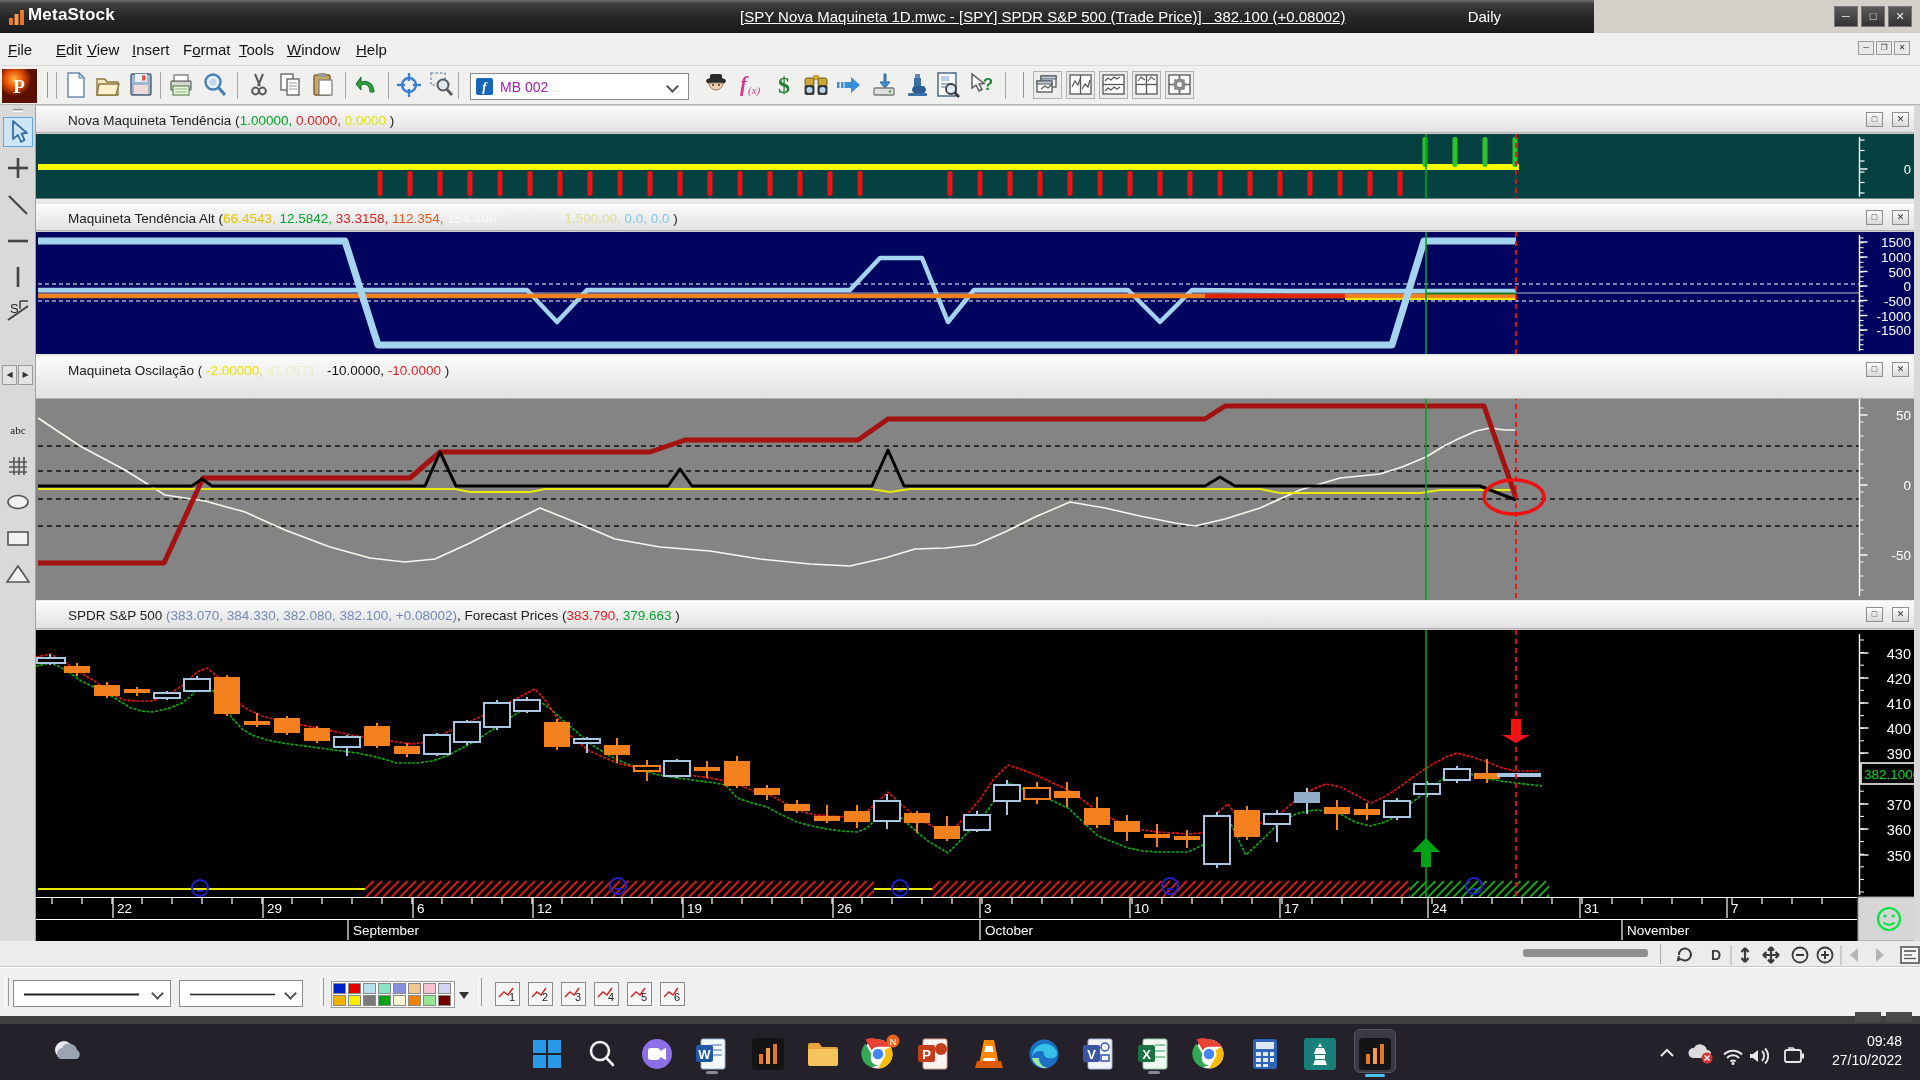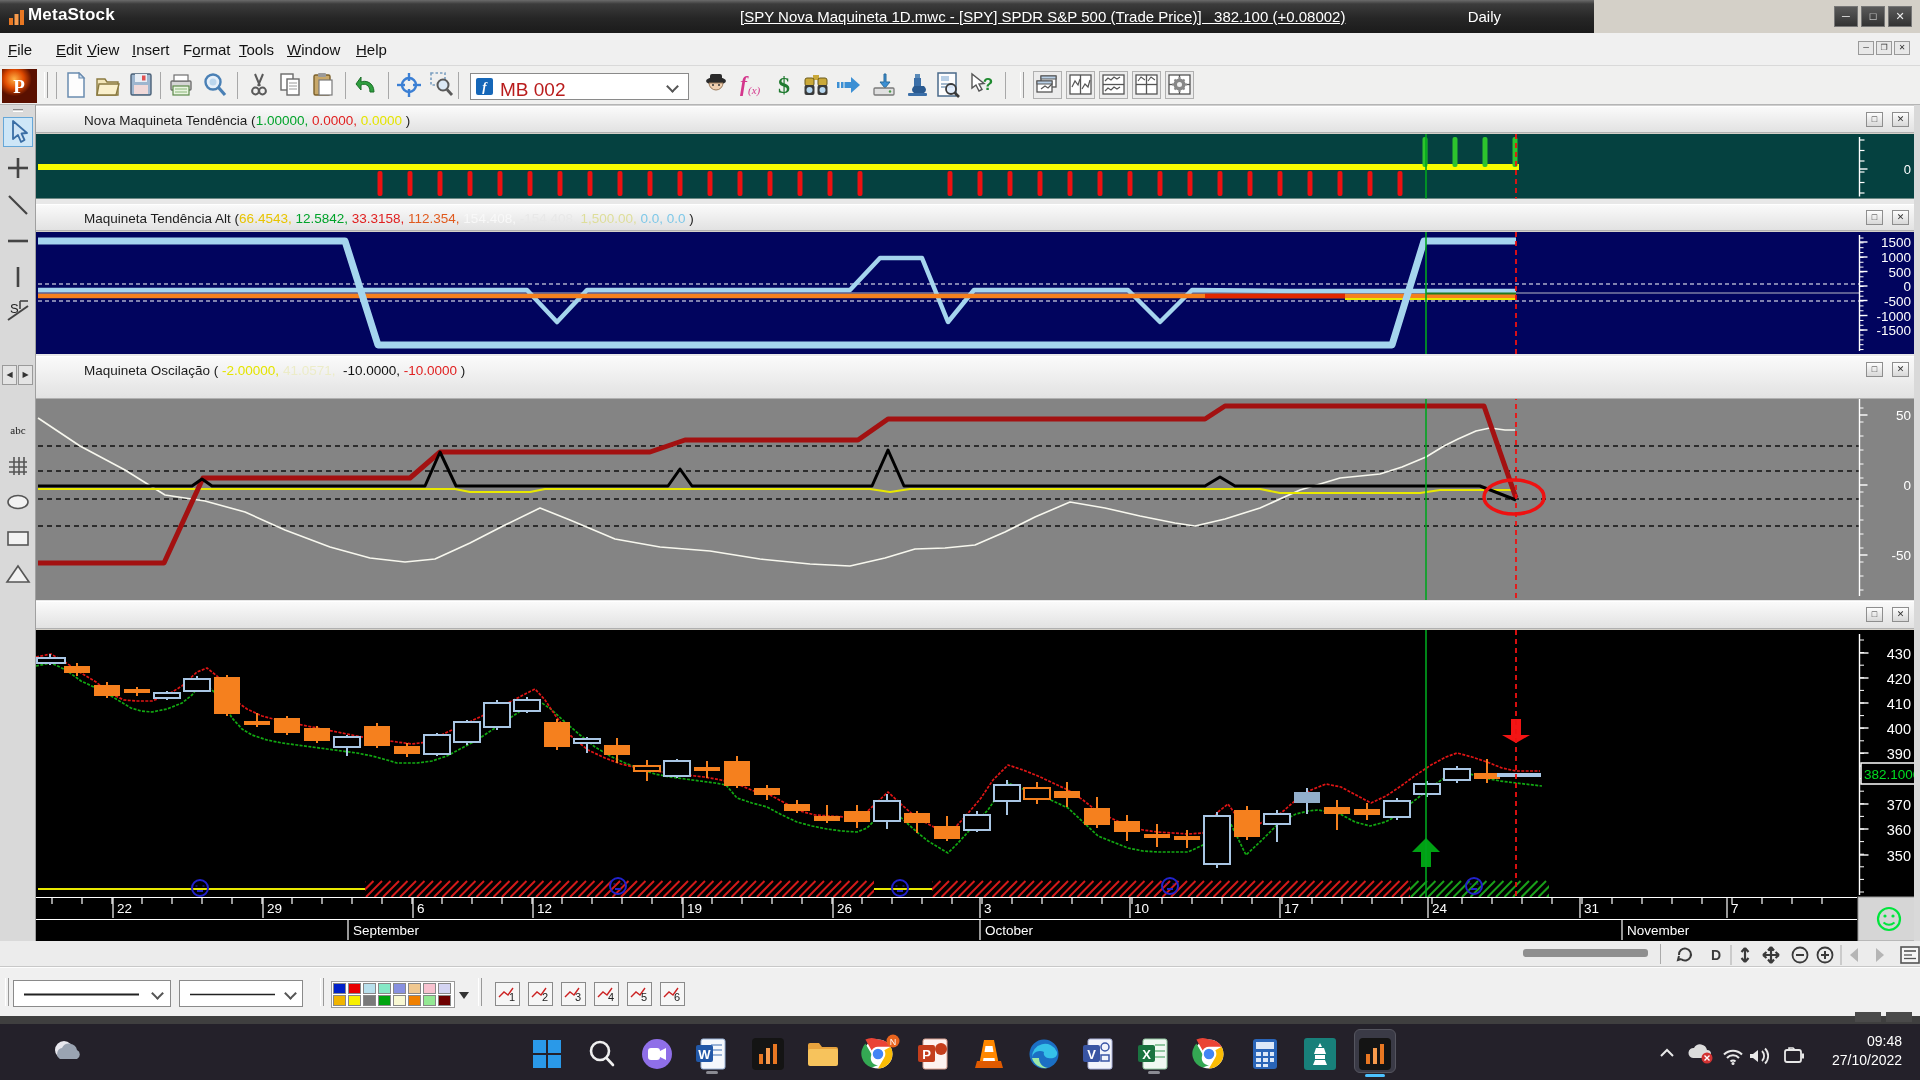--- a/index.html
+++ b/index.html
@@ -19,21 +19,21 @@
   border-bottom:1px solid #b5b5b5; }
 .tsep { position:absolute; top:72px; width:1px; height:27px; background:#a8a8a8; }
 .grip { position:absolute; width:4px; border-left:1px solid #fff; border-right:1px solid #999; }
 #sidebar { position:absolute; left:0; top:105px; width:36px; height:917px; background:#d9d9d9;
   border-right:1px solid #a0a0a0; }
 .sbtn { position:absolute; left:3px; width:30px; height:30px; background:#d9d9d9;
   border:1px solid #d9d9d9; }
 .sbtn.sel { background:#cde6f7; border:1px solid #66a7d8; }
 .phdr { position:absolute; left:36px; width:1884px; background:linear-gradient(#fafafa,#e2e2e2);
   border-top:1px solid #ffffff; border-bottom:1px solid #b0b0b0; color:#1d1d1d; font-size:13.5px; }
-.phdr .t { position:absolute; left:32px; top:6px; white-space:pre;margin-left:16px; }
+.phdr .t { position:absolute; left:32px; top:6px; white-space:pre; }
 .pbtn { position:absolute; top:5px; width:17px; height:15px; background:linear-gradient(#fdfdfd,#d8d8d8);
   border:1px solid #8e8e8e; font-size:9px; color:#333; text-align:center; line-height:13px; }
 #navrow { position:absolute; left:0; top:941px; width:1920px; height:26px; background:#ececec;
   border-bottom:1px solid #c8c8c8;}
 #tb2 { position:absolute; left:0; top:967px; width:1920px; height:49px; background:#f0f0f0;
   border-top:1px solid #fdfdfd; }
 #winedge { position:absolute; left:0; top:1016px; width:1920px; height:8px; background:#3f3f3f; }
 #taskbar { position:absolute; left:0; top:1024px; width:1920px; height:56px; background:#24212a; }
 .combo { position:absolute; height:27px; background:#fff; border:1px solid #8a8a8a; }
 .chev { position:absolute; width:9px; height:9px; border-right:2px solid #555; border-bottom:2px solid #555;
@@ -141,21 +141,21 @@
 <div class="tsep" style="left:160px"></div>
 <div class="tsep" style="left:237px"></div>
 <div class="tsep" style="left:345px"></div>
 <div class="tsep" style="left:388px"></div>
 <div class="tsep" style="left:458px"></div>
 <div class="combo" style="left:470px;top:73px;width:219px">
     <svg style="position:absolute;left:5px;top:4px" width="17" height="17">
       <rect width="17" height="17" rx="2" fill="#1667b8"></rect>
       <text x="8.5" y="13" fill="#fff" font-size="13" font-style="italic" font-weight="bold" text-anchor="middle" font-family="Liberation Serif">f</text>
     </svg>
-    <span style="position:absolute;left:29px;top:5px;font-size:19px;color:#b91c1c">MB 002</span>
+    <span style="position:absolute;left:29px;top:5px;font-size:14px;color:#a21caf">MB 002</span>
   </div>
 <div class="chev" style="left:668px;top:82px"></div>
 <svg class="abs" style="left:704px;top:72px" width="24" height="26">
     <ellipse cx="12" cy="9" rx="10" ry="4" fill="#2b2b2b"></ellipse>
     <rect x="6" y="2" width="12" height="7" rx="2" fill="#2b2b2b"></rect>
     <path d="M5 11 a7 7 0 0 0 14 0 z" fill="#f0d0b0" stroke="#9a7a5a" stroke-width="1"></path>
     <circle cx="9" cy="13" r="1" fill="#333"></circle>
     <circle cx="15" cy="13" r="1" fill="#333"></circle>
   </svg>
 <svg class="abs" style="left:737px;top:72px" width="24" height="26">
@@ -813,20 +813,21 @@
     <div class="t">Maquineta Tendência Alt (<span style="color:#e8c400">66.4543, </span><span style="color:#00a32a">12.5842, </span><span style="color:#e02020">33.3158, </span><span style="color:#e05a1e">112.354, </span><span style="color:#f8f8f8">154.408, </span><span style="color:#e8e8e8">-154.408, </span><span style="color:#dede9a">1,500.00, </span><span style="color:#7ec8e8">0.0, 0.0 </span>)</div>
     <div class="pbtn" style="left:1830px">□</div>
     <div class="pbtn" style="left:1856px">✕</div>
   </div>
 <div class="phdr" style="top:356px;height:43px">
     <div class="t">Maquineta Oscilação (<span style="color:#e4e400"> -2.00000, </span><span style="color:#ececc8">41.0571, </span><span style="color:#111"> -10.0000, </span><span style="color:#e02020">-10.0000 </span>)</div>
     <div class="pbtn" style="left:1830px">□</div>
     <div class="pbtn" style="left:1856px">✕</div>
   </div>
 <div class="phdr" style="top:601px;height:28px">
+    <div class="t">SPDR S&amp;P 500 <span style="color:#7288b8">(383.070, 384.330, 382.080, 382.100, +0.08002)</span>, Forecast Prices (<span style="color:#e02020">383.790, </span><span style="color:#00a32a">379.663 </span>)</div>
     <div class="pbtn" style="left:1830px">□</div>
     <div class="pbtn" style="left:1856px">✕</div>
   </div>
 <div class="abs" style="left:36px;top:199px;width:1884px;height:5px;background:#e8e8e8"></div>
 <div class="abs" style="left:36px;top:354px;width:1884px;height:2px;background:#e8e8e8"></div>
 <div class="abs" style="left:36px;top:600px;width:1884px;height:1px;background:#e8e8e8"></div>
 <div class="abs" style="left:36px;top:105px;width:1884px;height:1px;background:#cfcfcf"></div>
 <div class="abs" style="left:1914px;top:105px;width:6px;height:917px;background:#d9d9d9"></div>
 <div id="sidebar"></div>
 <div id="sidebar">

